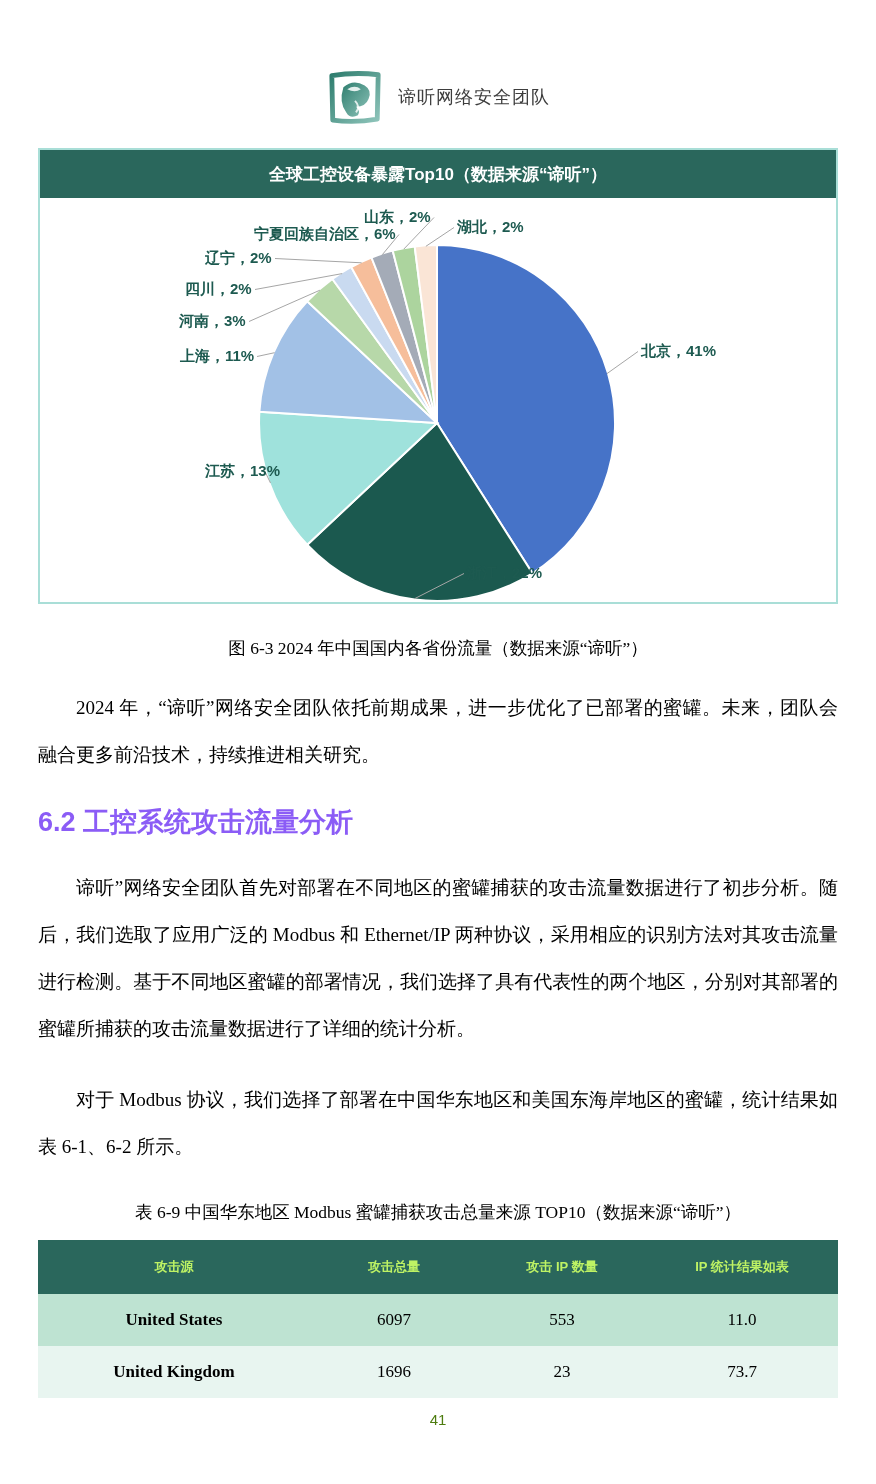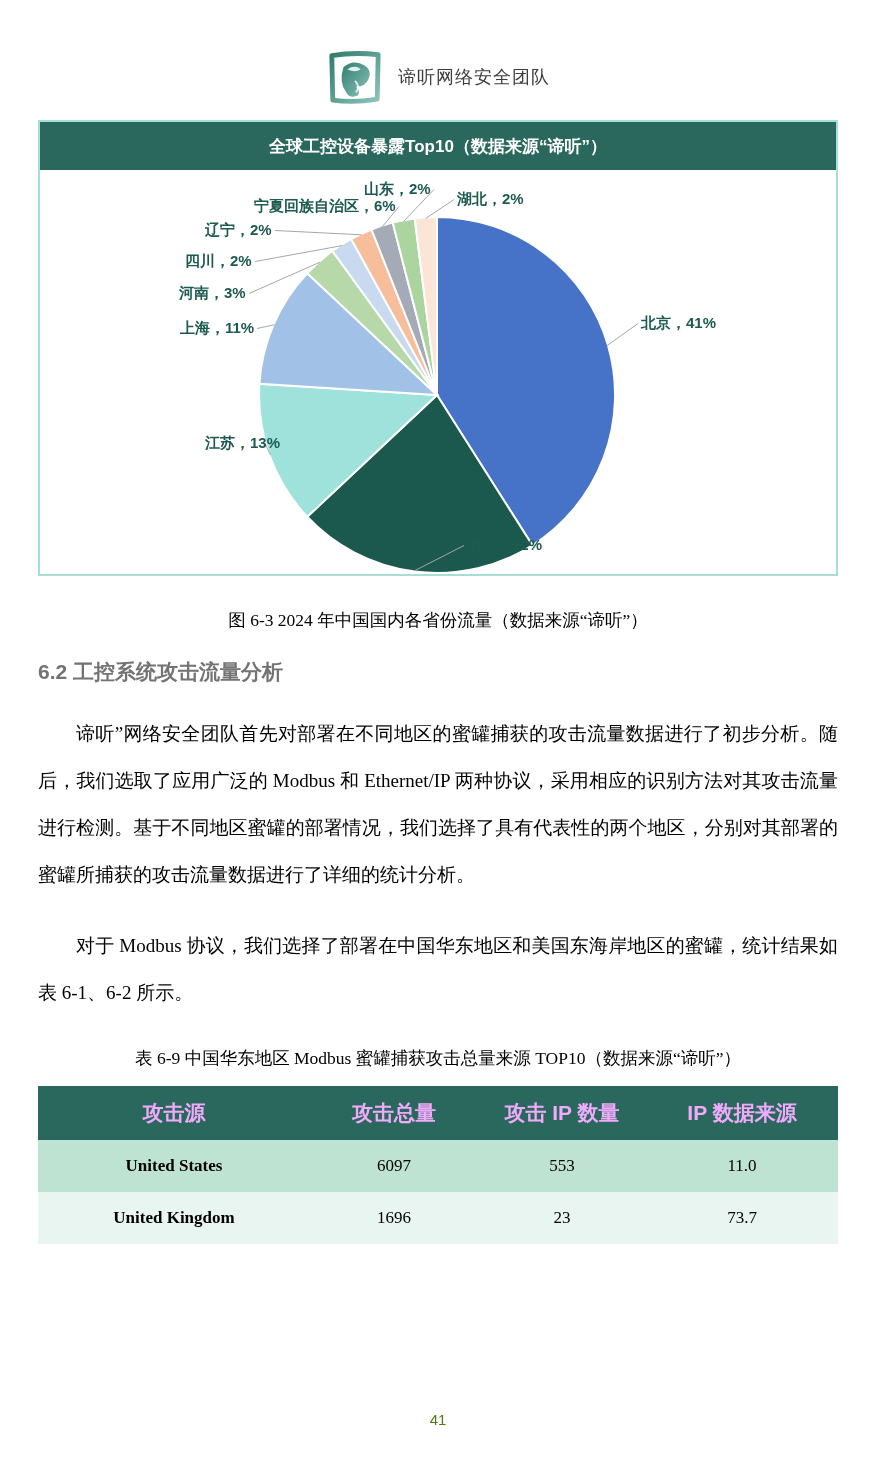--- a/index.html
+++ b/index.html
@@ -4,53 +4,53 @@
 <style>
   html,body { margin:0; padding:0; background:#e8e8e8; }
   .page {
     position:relative; width:876px; height:1484px; margin:0 auto;
     background:#ffffff; overflow:hidden;
     font-family:"Liberation Serif", serif; color:#000;
   }
   .content { width:800px; margin:0 auto; }
 
   
-  .doc-header { display:flex; justify-content:center; align-items:center; gap:14px; padding-top:48px; }
+  .doc-header { display:flex; justify-content:center; align-items:center; gap:14px; padding-top:68px; }
   .logo-box { width:58px; height:58px; }
   .team-name { font-family:"Liberation Sans", sans-serif; font-size:18px; color:#3d3d3d; letter-spacing:1px; }
 
   
-  .chart-card { margin-top:14px; border:2px solid #a9ded7; background:#fff; }
+  .chart-card { margin-top:22px; border:2px solid #a9ded7; background:#fff; }
   .chart-title-bar {
     height:48px; background:#2a675c; display:flex; align-items:center; justify-content:center;
   }
   .chart-title-bar span {
     color:#ffffff; font-family:"Liberation Sans", sans-serif; font-weight:bold; font-size:17px;
   }
   .chart-body { position:relative; width:796px; height:404px; }
   .chart-body svg { position:absolute; left:0; top:0; }
   .pie-label {
     position:absolute; white-space:nowrap;
     font-family:"Liberation Sans", sans-serif; font-weight:bold; font-size:15px; color:#1d5a50;
   }
 
   
   .fig-caption, .tbl-caption { text-align:center; font-size:17.5px; margin-top:32px; }
   .tbl-caption { margin-top:30px; }
   .para { font-size:19px; line-height:47px; text-align:justify; text-indent:2em; margin:24px 0 0 0; }
   .section-heading {
-    font-family:"Liberation Sans", sans-serif; font-weight:bold; font-size:21px; color:#737373;
+    font-family:"Liberation Sans", sans-serif; font-weight:bold; font-size:27px; color:#8b5cf6;
     margin-top:26px;
   }
 
   
   table.data-table { width:800px; border-collapse:collapse; margin-top:16px; table-layout:fixed; }
   table.data-table th {
-    background:#2a675c; color:#f0abfc; font-family:"Liberation Sans", sans-serif;
-    font-weight:bold; font-size:21px; height:52px; text-align:center;
+    background:#2a675c; color:#bef264; font-family:"Liberation Sans", sans-serif;
+    font-weight:bold; font-size:13px; height:52px; text-align:center;
   }
   table.data-table td {
     font-family:"Liberation Serif", serif; font-size:17px; height:50px; text-align:center;
   }
   table.data-table td:first-child { font-weight:bold; }
   table.data-table tr.row-odd  td { background:#bee3d2; }
   table.data-table tr.row-even td { background:#e8f5f0; }
   .col-1{width:34%;} .col-2{width:21%;} .col-3{width:21%;} .col-4{width:24%;}
 
   .page-number { position:absolute; bottom:56px; left:0; width:100%; text-align:center;
@@ -115,41 +115,42 @@
           <div class="pie-label" style="left: 145px; top: 82px;">四川，2%</div>
           <div class="pie-label" style="left: 165px; top: 51px;">辽宁，2%</div>
           <div class="pie-label" style="left: 214px; top: 27px;">宁夏回族自治区，6%</div>
           <div class="pie-label" style="left: 324px; top: 10px;">山东，2%</div>
           <div class="pie-label" style="left: 417px; top: 20px;">湖北，2%</div>
         </div>
     </div>
 
     <div class="fig-caption">图 6-3 2024 年中国国内各省份流量（数据来源“谛听”）</div>
 
+    <p class="para">2024 年，“谛听”网络安全团队依托前期成果，进一步优化了已部署的蜜罐。未来，团队会融合更多前沿技术，持续推进相关研究。</p>
 
     <div class="section-heading">6.2  工控系统攻击流量分析</div>
 
     <p class="para">谛听”网络安全团队首先对部署在不同地区的蜜罐捕获的攻击流量数据进行了初步分析。随后，我们选取了应用广泛的 Modbus 和 Ethernet/IP 两种协议，采用相应的识别方法对其攻击流量进行检测。基于不同地区蜜罐的部署情况，我们选择了具有代表性的两个地区，分别对其部署的蜜罐所捕获的攻击流量数据进行了详细的统计分析。</p>
     <p class="para">对于 Modbus 协议，我们选择了部署在中国华东地区和美国东海岸地区的蜜罐，统计结果如表 6-1、6-2 所示。</p>
 
     <div class="tbl-caption">表 6-9  中国华东地区 Modbus 蜜罐捕获攻击总量来源 TOP10（数据来源“谛听”）</div>
 
     <table class="data-table">
       <colgroup>
           <col class="col-1">
           <col class="col-2">
           <col class="col-3">
           <col class="col-4">
         </colgroup>
       <thead>
           <tr id="tbl-head">
             <th>攻击源</th>
             <th>攻击总量</th>
             <th>攻击 IP 数量</th>
-            <th>IP 数据来源</th>
+            <th>IP 统计结果如表</th>
           </tr>
         </thead>
       <tbody id="tbl-body">
           <tr class="row-odd">
             <td>United States</td>
             <td>6097</td>
             <td>553</td>
             <td>11.0</td>
           </tr>
           <tr class="row-even">

